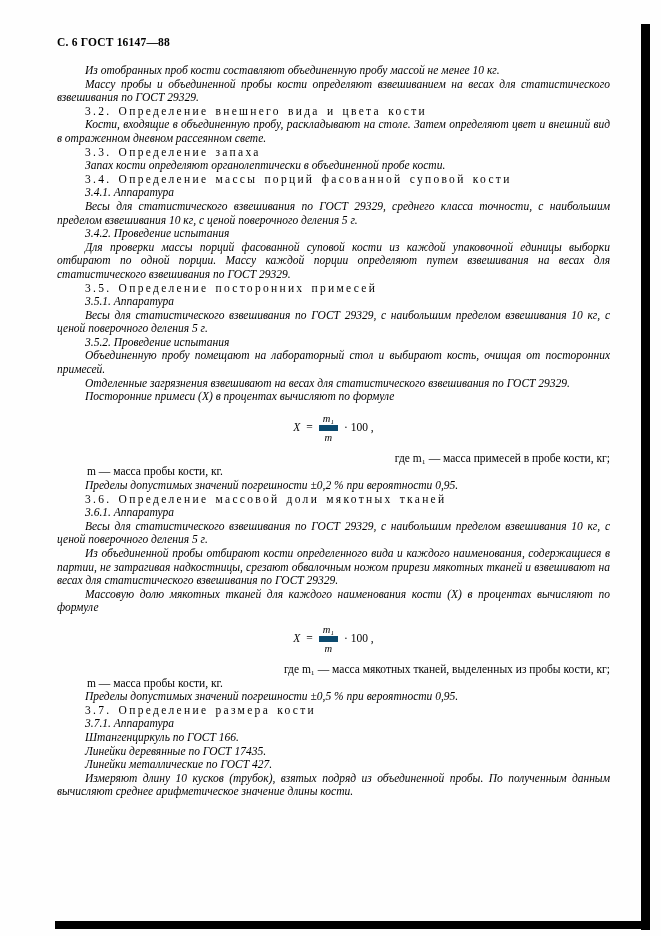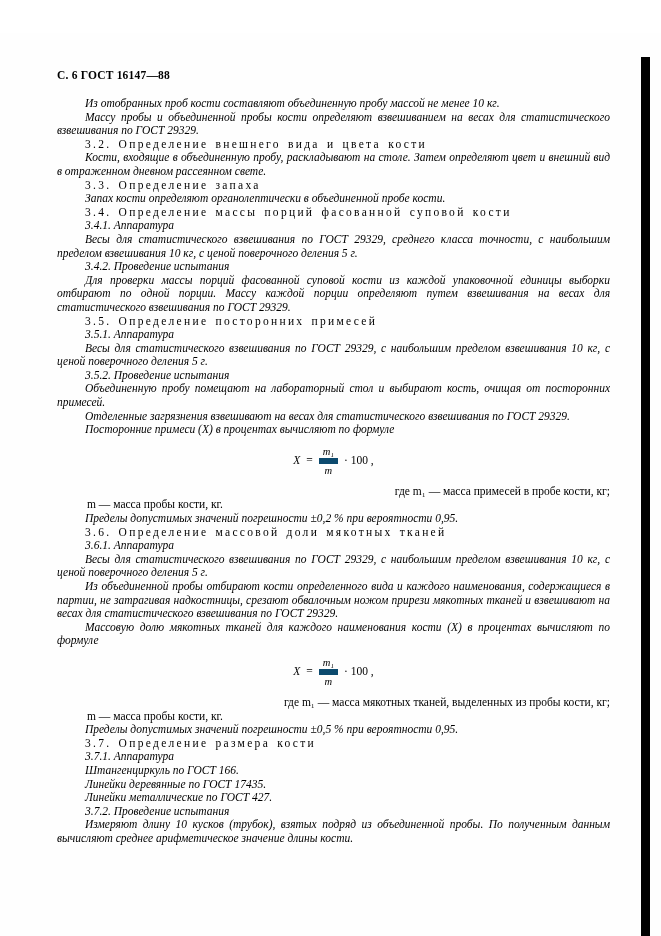--- a/index.html
+++ b/index.html
@@ -9,21 +9,20 @@
     background: #ffffff;
     position: relative;
     overflow: hidden;
     font-family: "Liberation Serif", "DejaVu Serif", serif;
     color: #000;
   }
   .page {
     position: absolute;
     inset: 0;
     background: #fefefe;
-    margin-top: 33px;
   }
   .content {
     position: absolute;
     left: 57px;
     top: 36px;
     width: 553px;
   }
   .doc-header {
     font-weight: bold;
     font-size: 11.5px;
@@ -150,19 +149,18 @@
           <span class="f-op">· 100 ,</span>
         </div>
         <p class="para where">где m₁ — масса мякотных тканей, выделенных из пробы кости, кг;</p>
         <p class="para where-cont">m — масса пробы кости, кг.</p>
         <p class="para normal">Пределы допустимых значений погрешности ±0,5 % при вероятности 0,95.</p>
         <p class="para spaced">3.7. Определение размера кости</p>
         <p class="para italic">3.7.1. Аппаратура</p>
         <p class="para normal">Штангенциркуль по ГОСТ 166.</p>
         <p class="para normal">Линейки деревянные по ГОСТ 17435.</p>
         <p class="para normal">Линейки металлические по ГОСТ 427.</p>
-        <p class="para italic">3.7.2. Проведение испытания</p>
         <p class="para normal">Измеряют длину 10 кусков (трубок), взятых подряд из объединенной пробы. По полученным данным вычисляют среднее арифметическое значение длины кости.</p>
       </div>
   </div>
   <div class="edge-right"></div>
   <div class="edge-bottom"></div>
 </div>
 
 </body></html>

